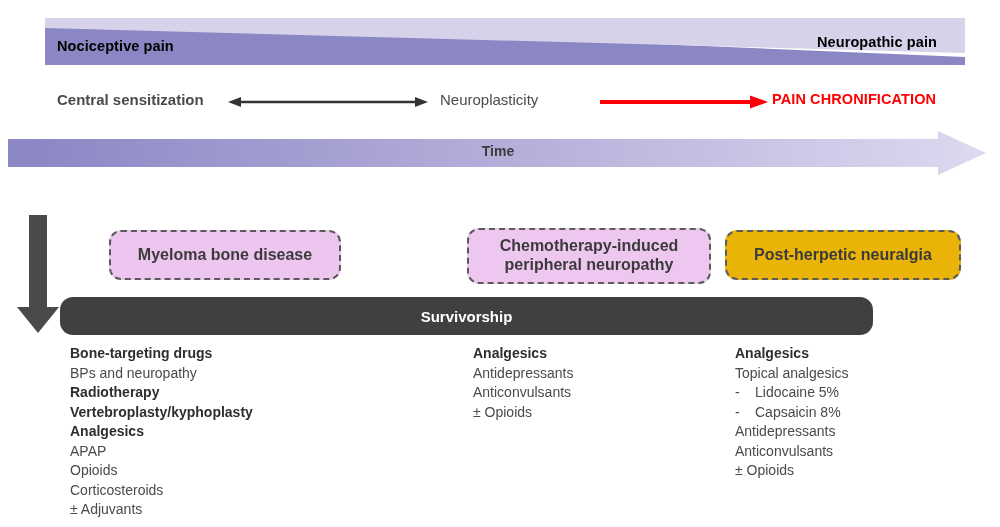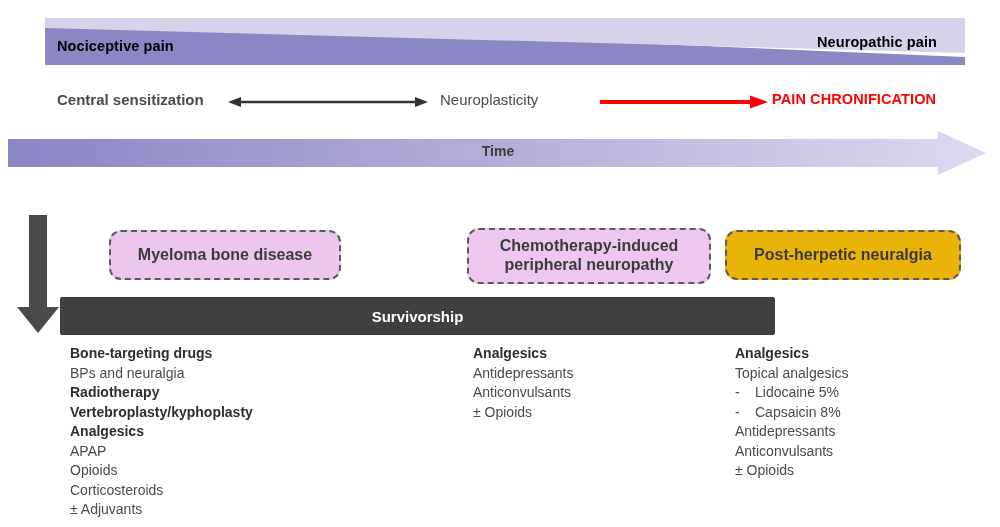--- a/index.html
+++ b/index.html
@@ -119,23 +119,23 @@
   }
   .cond-phn {
     left: 725px; top: 230px; width: 236px; height: 50px;
     background: #eab308;
     font-size: 16px;
   }
 
   
   .survivorship {
     position: absolute;
-    left: 60px; top: 297px; width: 715px; height: 38px;
+    left: 60px; top: 297px; width: 813px; height: 38px;
     background: #404040;
-    border-radius: 2px;
+    border-radius: 13px;
     display: flex;
     align-items: center;
     justify-content: center;
     color: #ffffff;
     font-size: 15px;
     font-weight: bold;
     box-sizing: border-box;
   }
 
   
@@ -219,21 +219,21 @@
   <div class="cond-box cond-phn">
     <span>Post-herpetic neuralgia</span>
   </div>
 
   <div class="survivorship">
     <span>Survivorship</span>
   </div>
 
   <div class="tx-col tx-col-1">
       <div class="tx-line bold">Bone-targeting drugs</div>
-      <div class="tx-line">BPs and neuralgia</div>
+      <div class="tx-line">BPs and neuropathy</div>
       <div class="tx-line bold">Radiotherapy</div>
       <div class="tx-line bold">Vertebroplasty/kyphoplasty</div>
       <div class="tx-line bold">Analgesics</div>
       <div class="tx-line">APAP</div>
       <div class="tx-line">Opioids</div>
       <div class="tx-line">Corticosteroids</div>
       <div class="tx-line">± Adjuvants</div>
     </div>
   <div class="tx-col tx-col-2">
       <div class="tx-line bold">Analgesics</div>

